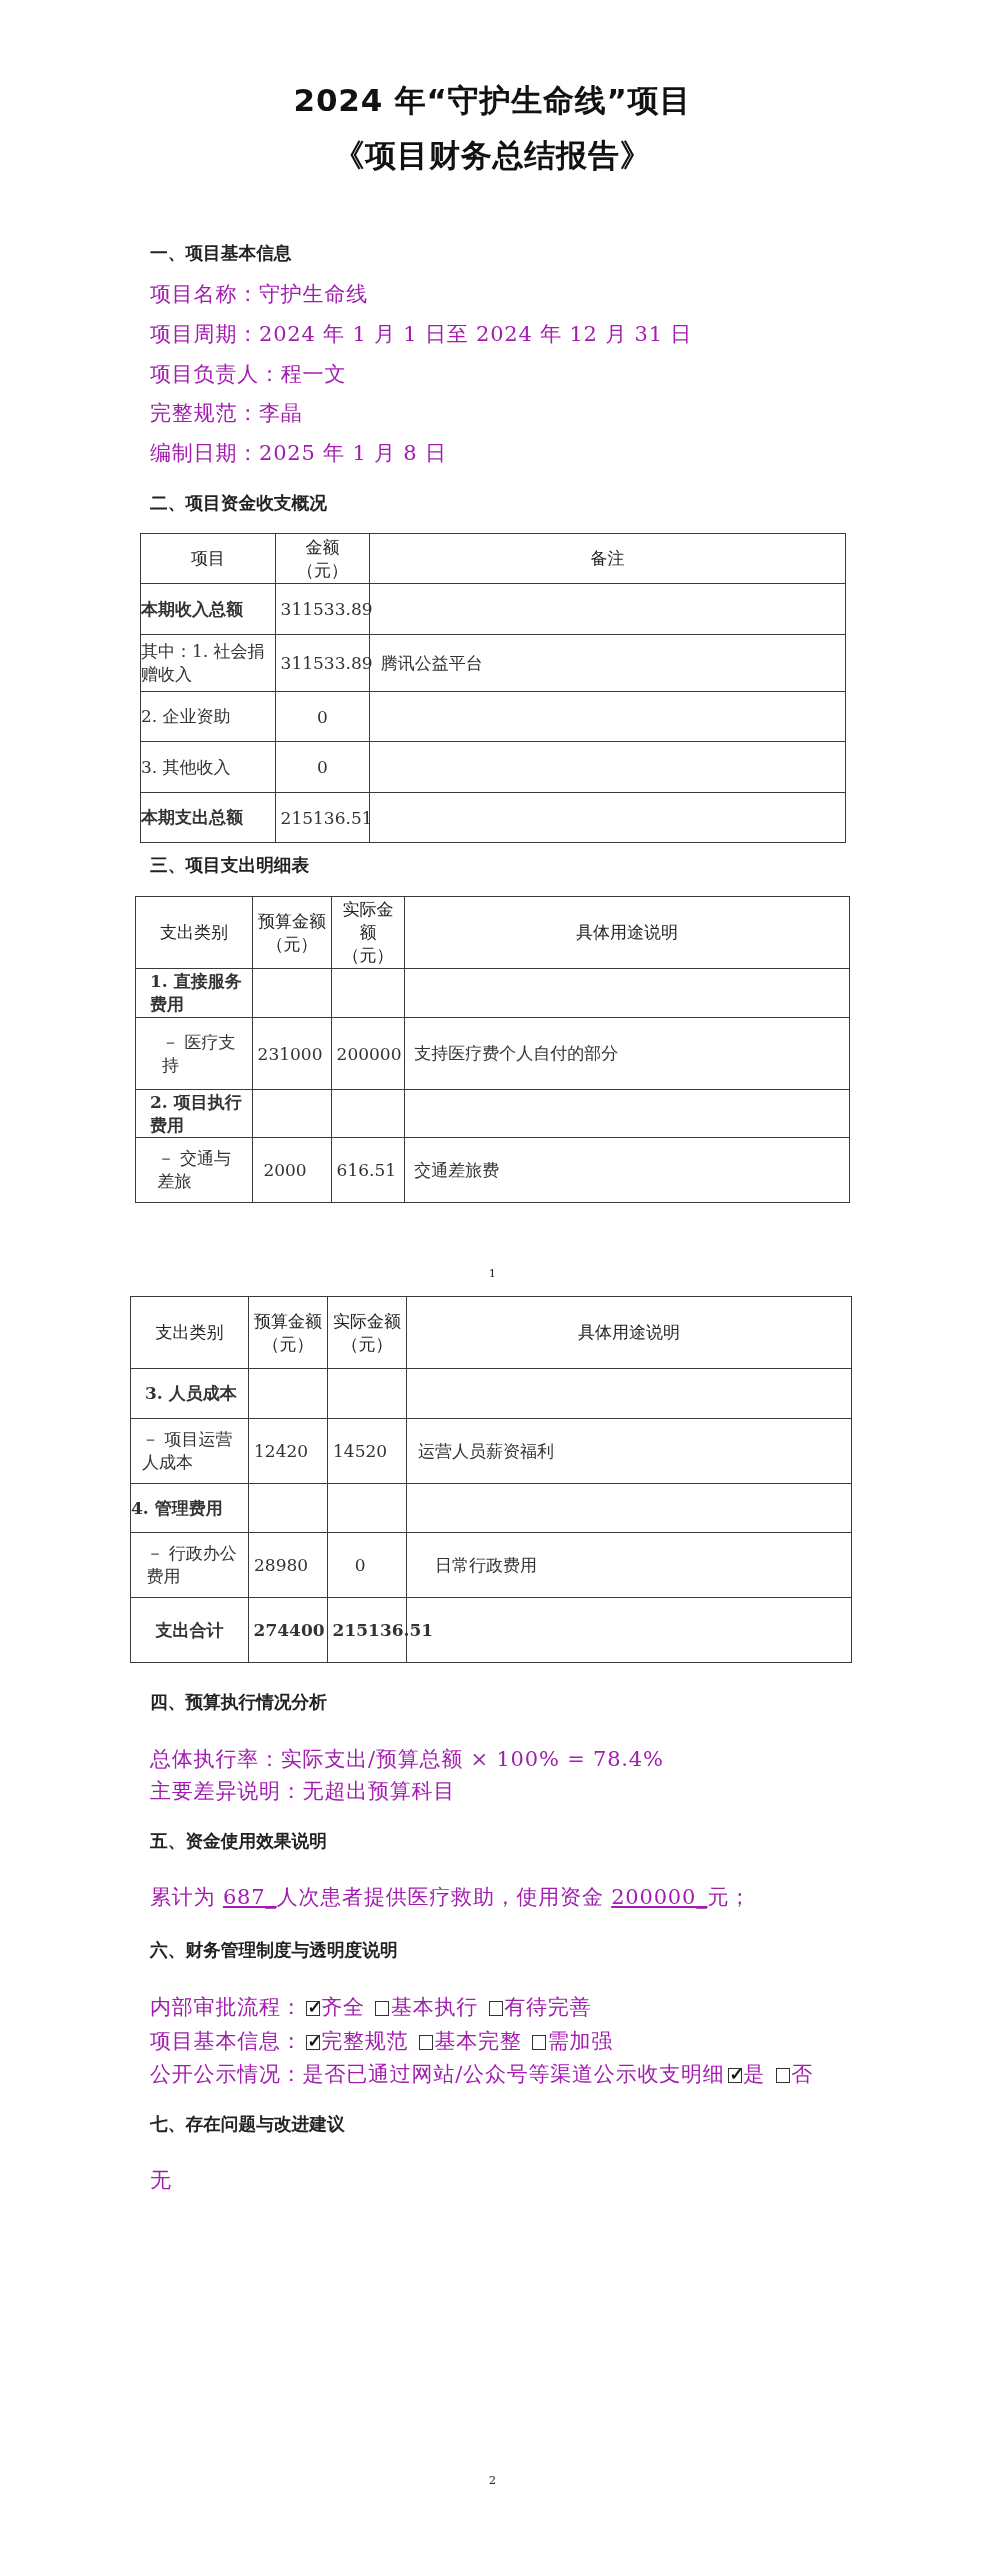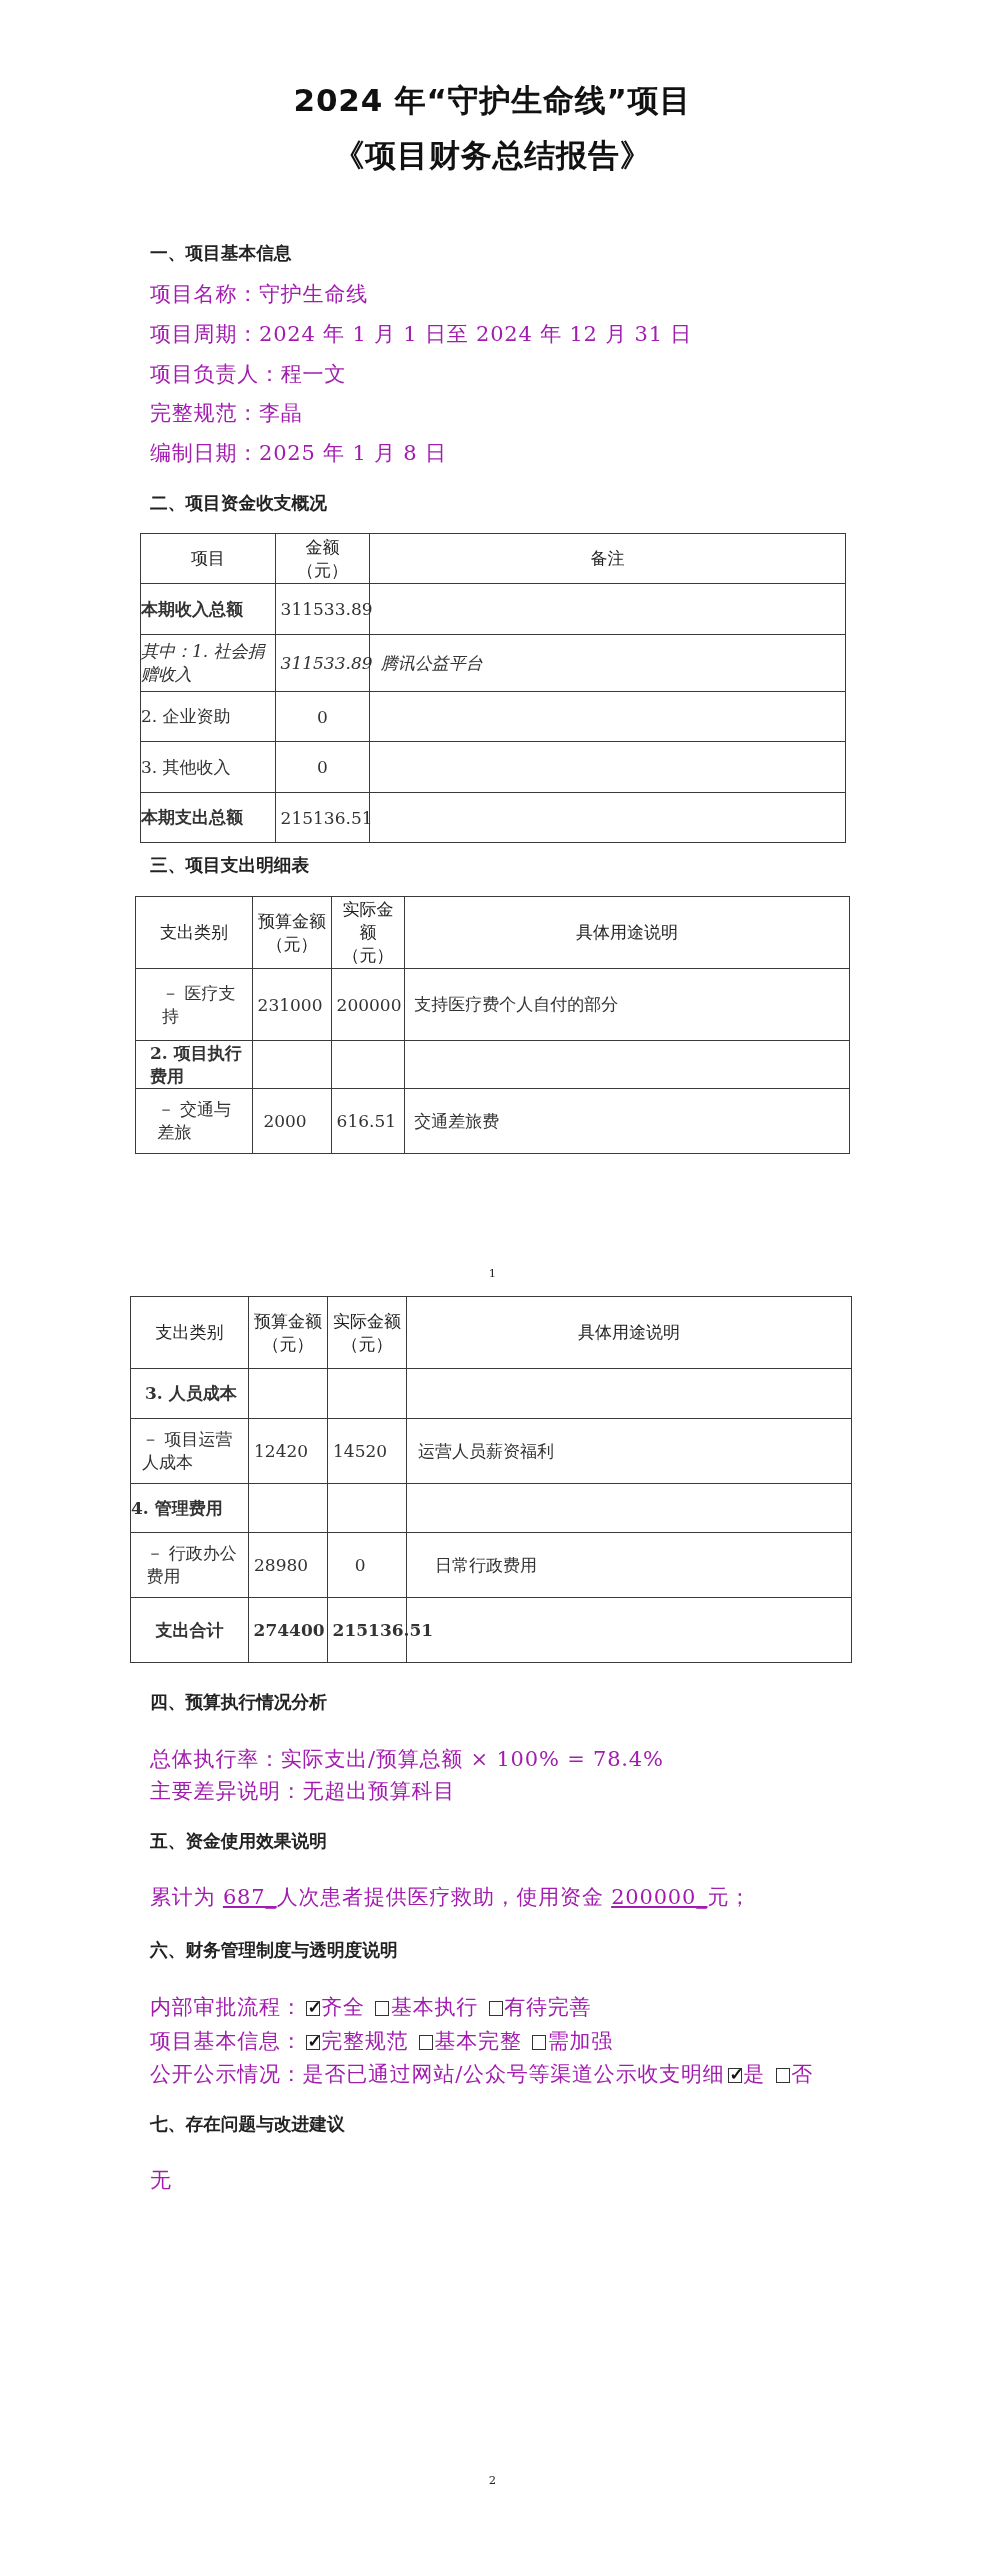--- a/index.html
+++ b/index.html
@@ -46,21 +46,21 @@
       <tr style="height:50px;">
     <td class="hd">项目</td>
     <td class="hd">金额（元）</td>
     <td class="hd">备注</td>
   </tr>
   <tr style="height:51px;">
     <td class="bold" style="padding-left:0">本期收入总额</td>
     <td class="num">311533.89</td>
     <td></td>
   </tr>
-  <tr style="height:57px;font-style:italic;">
+  <tr style="height:57px;">
     <td style="padding-left:0">其中：1. 社会捐赠收入</td>
     <td class="num">311533.89</td>
     <td style="padding-left:10.8px">腾讯公益平台</td>
   </tr>
   <tr style="height:50px;">
     <td style="padding-left:0">2. 企业资助</td>
     <td class="ctr">0</td>
     <td></td>
   </tr>
   <tr style="height:51px;">
@@ -84,20 +84,26 @@
       <col style="width:73px">
       <col style="width:445px">
     </colgroup>
   <tbody>
       <tr style="height:72px;">
     <td class="hd">支出类别</td>
     <td class="hd">预算金额（元）</td>
     <td class="hd">实际金额（元）</td>
     <td class="hd">具体用途说明</td>
   </tr>
+  <tr style="height:49px;">
+    <td class="bold" style="padding-left:14px">1. 直接服务费用</td>
+    <td class="num"></td>
+    <td class="num"></td>
+    <td></td>
+  </tr>
   <tr style="height:72px;">
     <td style="padding-left:26px">－ 医疗支持</td>
     <td class="num">231000</td>
     <td class="num">200000</td>
     <td style="padding-left:9.2px;">支持医疗费个人自付的部分</td>
   </tr>
   <tr style="height:48px;">
     <td class="bold" style="padding-left:14px">2. 项目执行费用</td>
     <td class="num"></td>
     <td class="num"></td>

